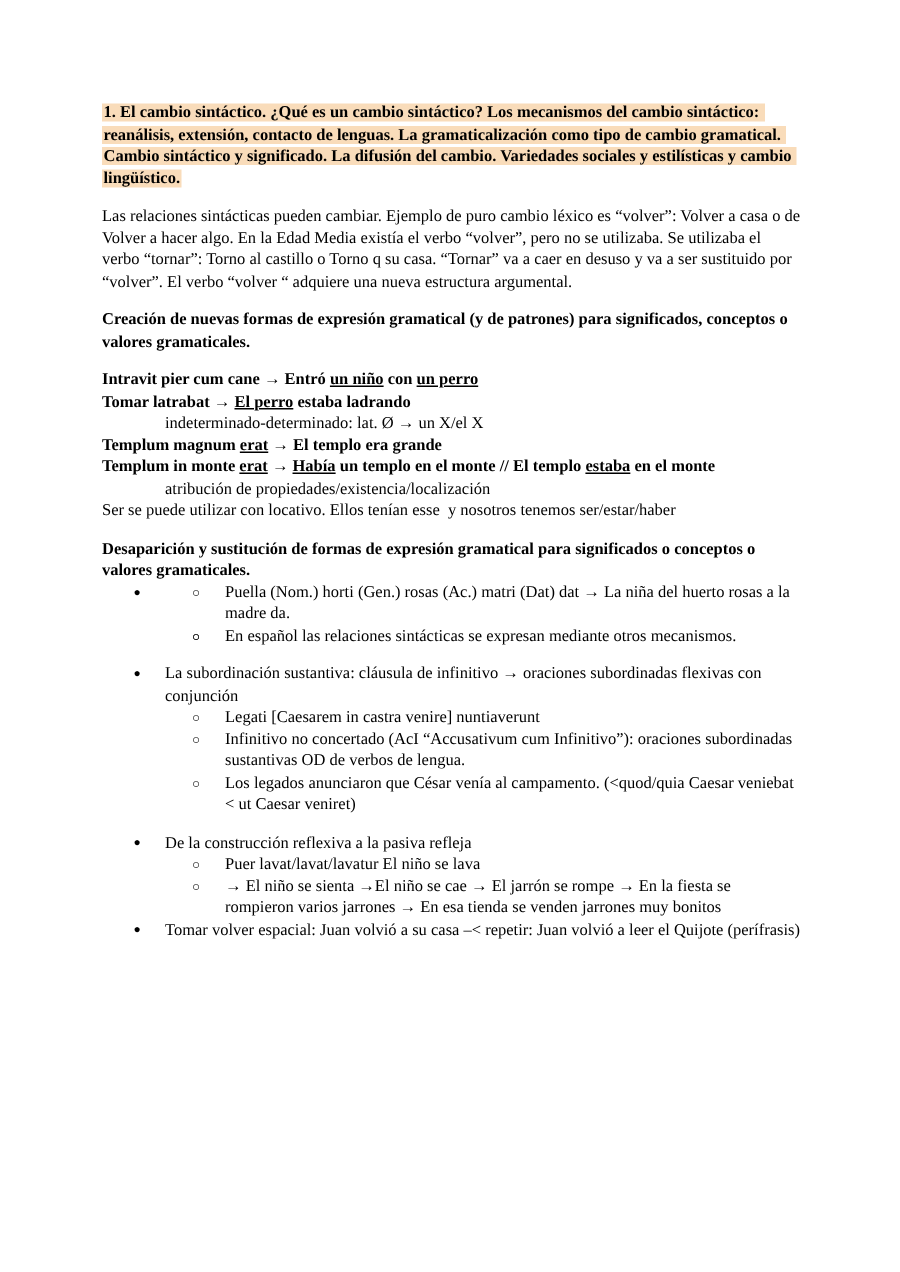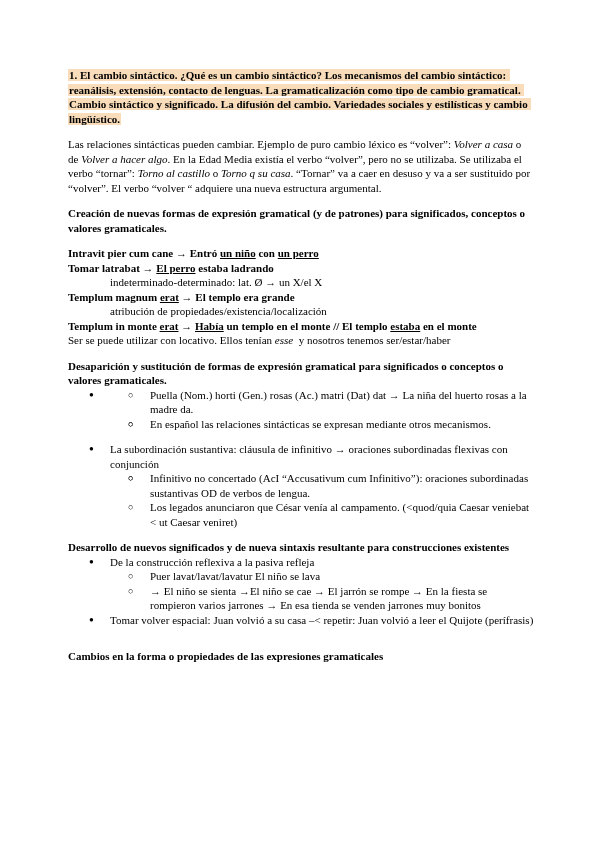--- a/index.html
+++ b/index.html
@@ -19,21 +19,21 @@
     font-family: "Liberation Serif", serif;
     font-size: 11px;
     line-height: 14.5px;
     overflow: hidden;
     border-radius: 27px;
     -webkit-font-smoothing: antialiased;
   }
   .block { margin: 0; }
   .run { white-space: pre-wrap; }
   .b { font-weight: bold; }
-  .i { font-style: italic; }
+  .i { }
   .u { text-decoration: underline; }
   .hl {
     background-color: var(--hl, #f9dcba);
     box-decoration-break: clone;
     -webkit-box-decoration-break: clone;
     padding: 0 1px;
   }
   .spacer { height: 11px; }
   .indent { padding-left: 42px; }
   .bullet {
@@ -67,36 +67,34 @@
     <div class="block title"><span class="run b hl">1. El cambio sintáctico. ¿Qué es un cambio sintáctico? Los mecanismos del cambio sintáctico: reanálisis, extensión, contacto de lenguas. La gramaticalización como tipo de cambio gramatical. Cambio sintáctico y significado. La difusión del cambio. Variedades sociales y estilísticas y cambio lingüístico.</span></div>
     <div class="block spacer"></div>
     <div class="block paragraph"><span class="run">Las relaciones sintácticas pueden cambiar. Ejemplo de puro cambio léxico es “volver”: </span><span class="run i">Volver a casa</span><span class="run"> o de </span><span class="run i">Volver a hacer algo</span><span class="run">. En la Edad Media existía el verbo “volver”, pero no se utilizaba. Se utilizaba el verbo “tornar”: </span><span class="run i">Torno al castillo</span><span class="run"> o </span><span class="run i">Torno q su casa</span><span class="run">. “Tornar” va a caer en desuso y va a ser sustituido por “volver”. El verbo “volver “ adquiere una nueva estructura argumental.</span></div>
     <div class="block spacer"></div>
     <div class="block heading"><span class="run b">Creación de nuevas formas de expresión gramatical (y de patrones) para significados, conceptos o valores gramaticales.</span></div>
     <div class="block spacer"></div>
     <div class="block example"><span class="run b">Intravit pier cum cane → Entró </span><span class="run b u">un niño</span><span class="run b"> con </span><span class="run b u">un perro</span></div>
     <div class="block example"><span class="run b">Tomar latrabat → </span><span class="run b u">El perro</span><span class="run b"> estaba ladrando</span></div>
     <div class="block indent"><span class="run">indeterminado-determinado: lat. Ø → un X/el X</span></div>
     <div class="block example"><span class="run b">Templum magnum </span><span class="run b u">erat</span><span class="run b"> → El templo era grande</span></div>
+    <div class="block example"><span class="run b">Templum in monte </span><span class="run b u">erat</span><span class="run b"> → </span><span class="run b u">Había</span><span class="run b"> un templo en el monte // El templo </span><span class="run b u">estaba</span><span class="run b"> en el monte</span></div>
     <div class="block indent"><span class="run">atribución de propiedades/existencia/localización</span></div>
-    <div class="block example"><span class="run b">Templum in monte </span><span class="run b u">erat</span><span class="run b"> → </span><span class="run b u">Había</span><span class="run b"> un templo en el monte // El templo </span><span class="run b u">estaba</span><span class="run b"> en el monte</span></div>
     <div class="block paragraph"><span class="run">Ser se puede utilizar con locativo. Ellos tenían </span><span class="run i">esse</span><span class="run">  y nosotros tenemos ser/estar/haber</span></div>
     <div class="block spacer"></div>
     <div class="block heading"><span class="run b">Desaparición y sustitución de formas de expresión gramatical para significados o conceptos o valores gramaticales.</span></div>
     <div class="block bullet"><span class="marker marker-disc">●</span></div>
     <div class="block subbullet"><span class="marker marker-circle">○</span><span class="run">Puella (Nom.) horti (Gen.) rosas (Ac.) matri (Dat) dat → La niña del huerto rosas a la madre da.</span></div>
     <div class="block subbullet"><span class="marker marker-circle">○</span></div>
     <div class="block subbullet"><span class="marker marker-circle">○</span><span class="run">En español las relaciones sintácticas se expresan mediante otros mecanismos.</span></div>
     <div class="block spacer"></div>
     <div class="block bullet"><span class="marker marker-disc">●</span><span class="run">La subordinación sustantiva: cláusula de infinitivo → oraciones subordinadas flexivas con conjunción</span></div>
-    <div class="block subbullet"><span class="marker marker-circle">○</span></div>
+    <div class="block subbullet"><span class="marker marker-circle">○</span><span class="run">Legati [Caesarem in castra venire] nuntiaverunt</span></div>
     <div class="block subbullet"><span class="marker marker-circle">○</span><span class="run">Infinitivo no concertado (AcI “Accusativum cum Infinitivo”): oraciones subordinadas sustantivas OD de verbos de lengua.</span></div>
     <div class="block subbullet"><span class="marker marker-circle">○</span><span class="run">Los legados anunciaron que César venía al campamento. (&lt;quod/quia Caesar veniebat &lt; ut Caesar veniret)</span></div>
     <div class="block spacer"></div>
-    <div class="block heading"><span class="run b">Desarrollo de nuevos significados y de nueva sintaxis resultante para construcciones existentes</span></div>
     <div class="block bullet"><span class="marker marker-disc">●</span><span class="run">De la construcción reflexiva a la pasiva refleja</span></div>
     <div class="block subbullet"><span class="marker marker-circle">○</span><span class="run">Puer lavat/lavat/lavatur El niño se lava</span></div>
     <div class="block subbullet"><span class="marker marker-circle">○</span><span class="run">→ El niño se sienta →El niño se cae → El jarrón se rompe → En la fiesta se rompieron varios jarrones → En esa tienda se venden jarrones muy bonitos</span></div>
     <div class="block bullet"><span class="marker marker-disc">●</span><span class="run">Tomar volver espacial: Juan volvió a su casa –&lt; repetir: Juan volvió a leer el Quijote (perífrasis)</span></div>
     <div class="block spacer"></div>
     <div class="block spacer"></div>
-    <div class="block heading"><span class="run b">Cambios en la forma o propiedades de las expresiones gramaticales</span></div>
   </div>
 
 </body></html>

